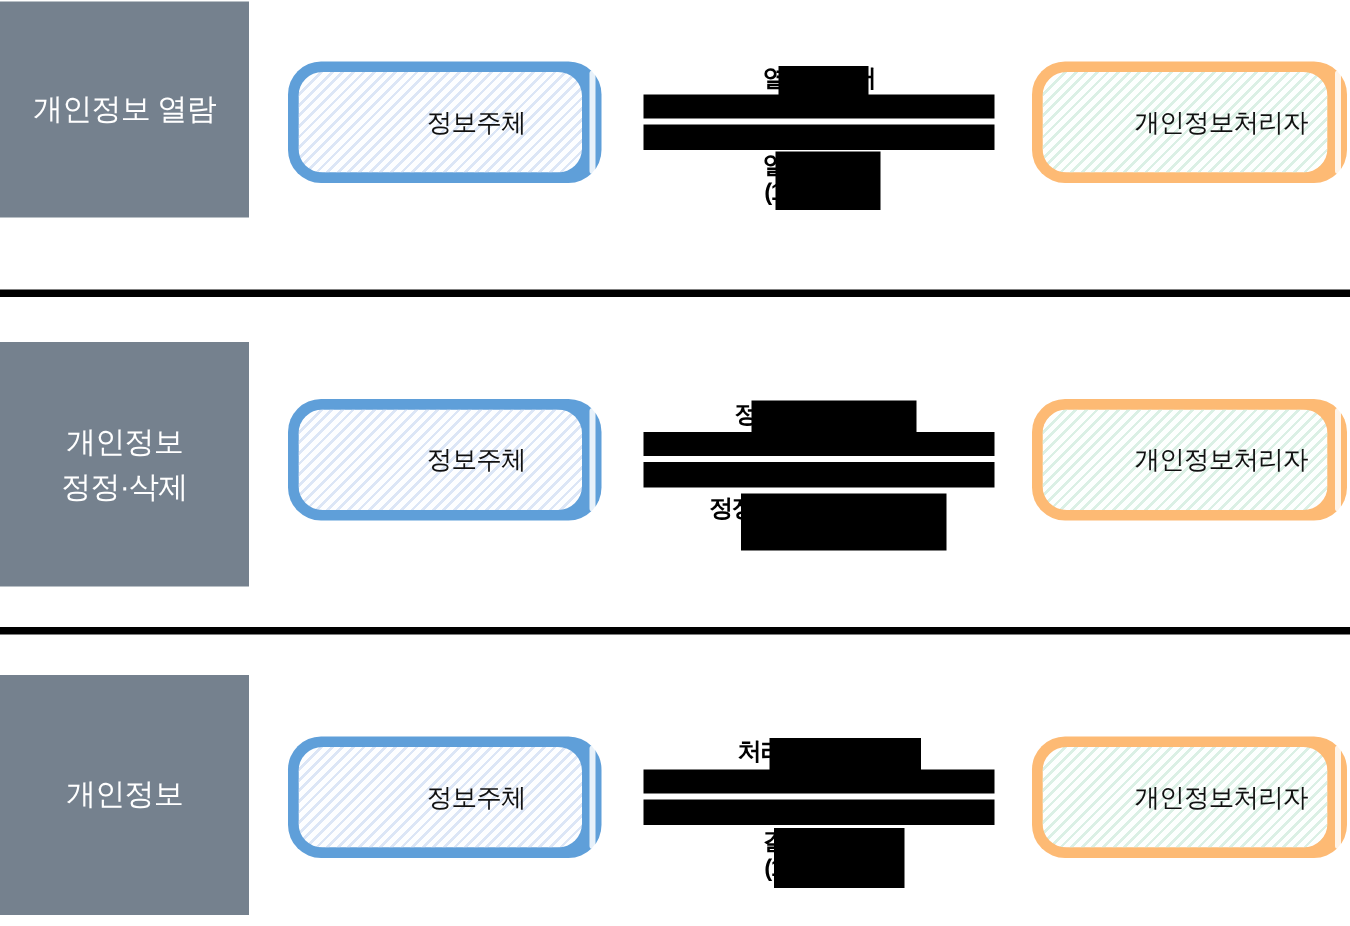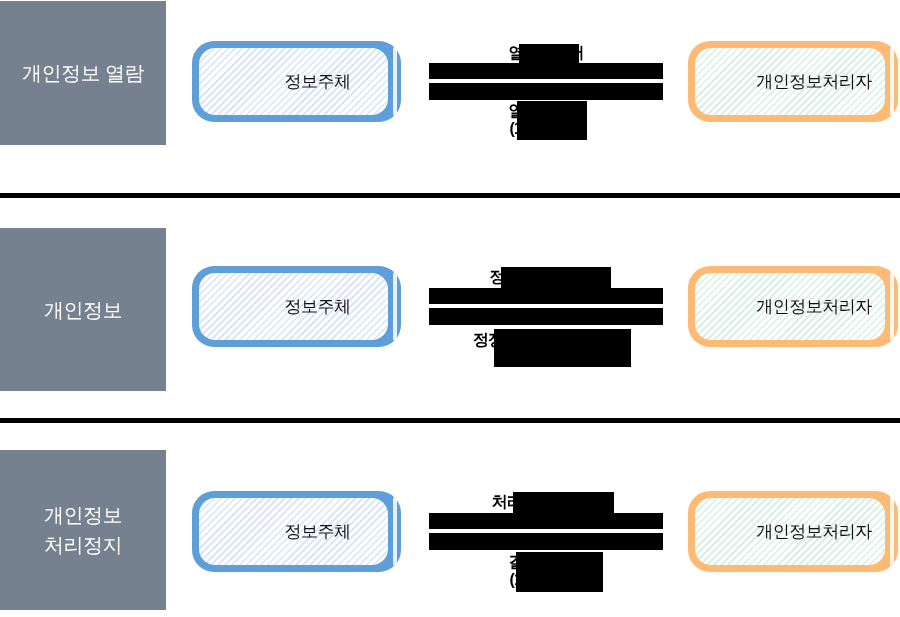--- a/index.html
+++ b/index.html
@@ -68,20 +68,21 @@
     <div class="node-sliver"></div>
   </div>
 
   <div class="redaction" style="left:519px;top:44px;width:60px;height:21px"></div>
   <div class="redaction" style="left:517px;top:101px;width:70px;height:39px"></div>
 
   <div class="divider" style="top:193px"></div>
 
   <div class="section-label" style="top:228px;height:163px">
     <span>개인정보</span>
+    <span>정정·삭제</span>
   </div>
 
   <div class="node subject" style="top:266px">
     <div class="node-inner">정보주체</div>
     <div class="node-sliver"></div>
   </div>
 
   <div class="flow-label" style="top:268px">정정·삭제 요구서</div>
   <div class="arrow-bar" style="top:288px"></div>
   <div class="arrow-bar" style="top:308px;height:17px"></div>
@@ -93,21 +94,20 @@
     <div class="node-sliver"></div>
   </div>
 
   <div class="redaction" style="left:501px;top:267px;width:110px;height:23px"></div>
   <div class="redaction" style="left:494px;top:329px;width:137px;height:38px"></div>
 
   <div class="divider" style="top:418px"></div>
 
   <div class="section-label" style="top:450px;height:160px">
     <span>개인정보</span>
-    <span>처리정지</span>
   </div>
 
   <div class="node subject" style="top:491px">
     <div class="node-inner">정보주체</div>
     <div class="node-sliver"></div>
   </div>
 
   <div class="flow-label" style="top:493px">처리정지 요구서</div>
   <div class="arrow-bar" style="top:513px"></div>
   <div class="arrow-bar" style="top:533px;height:17px"></div>

